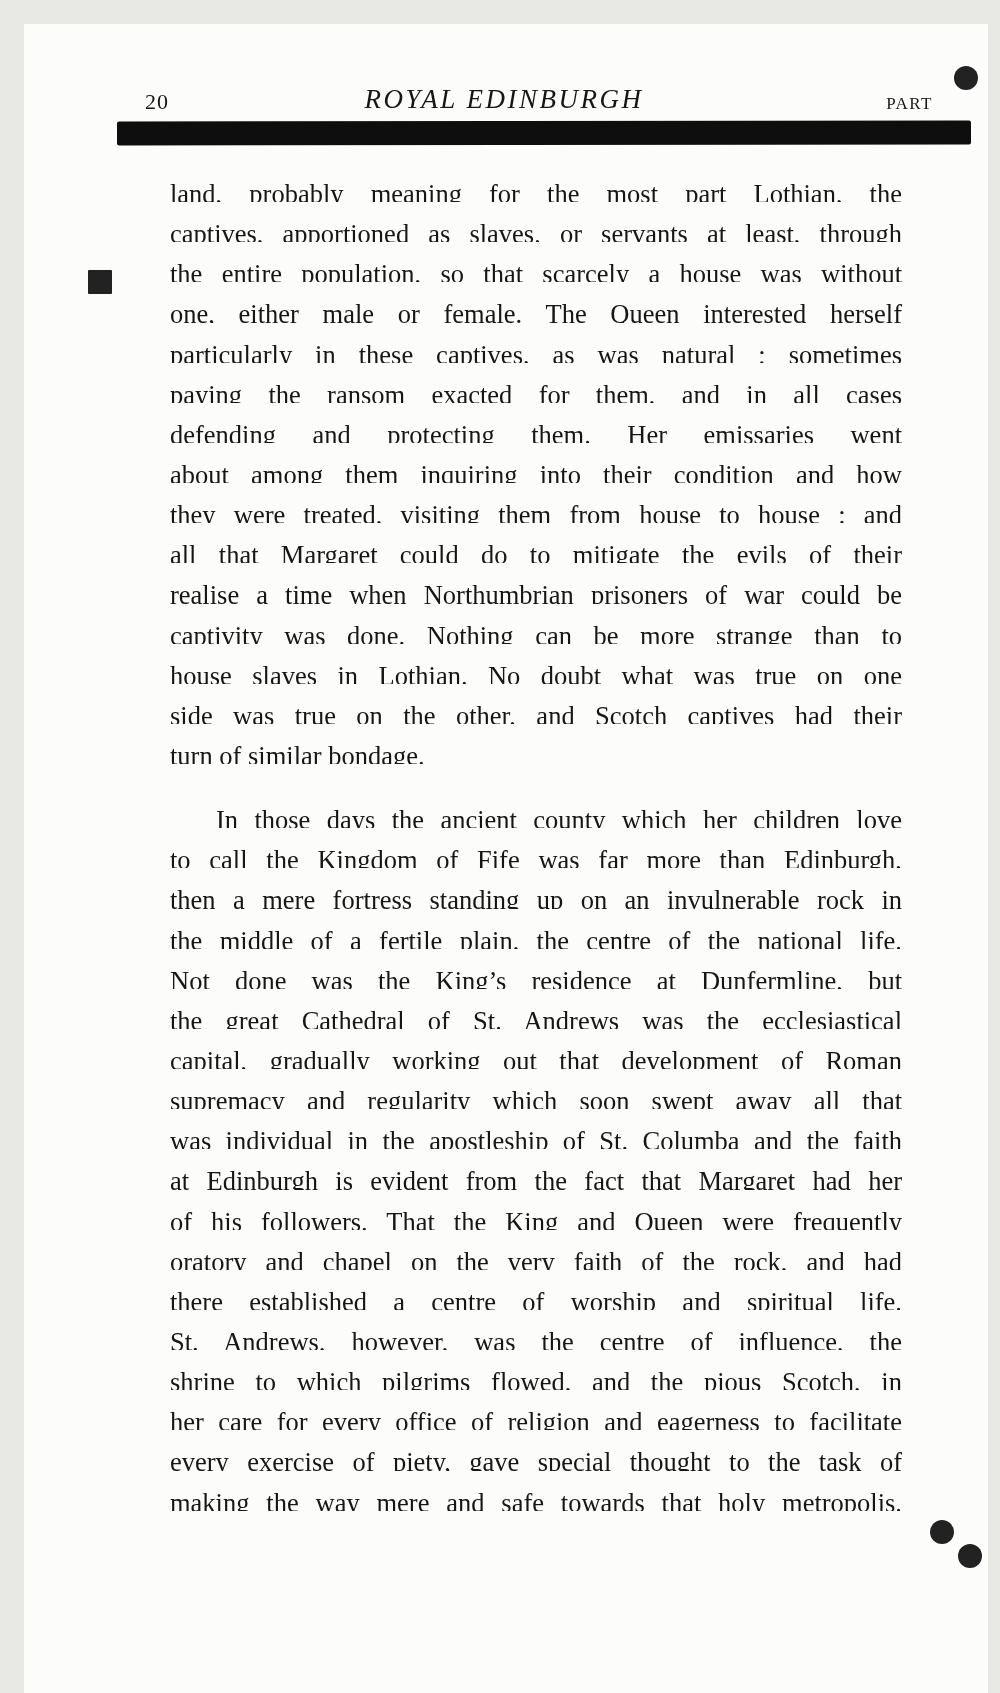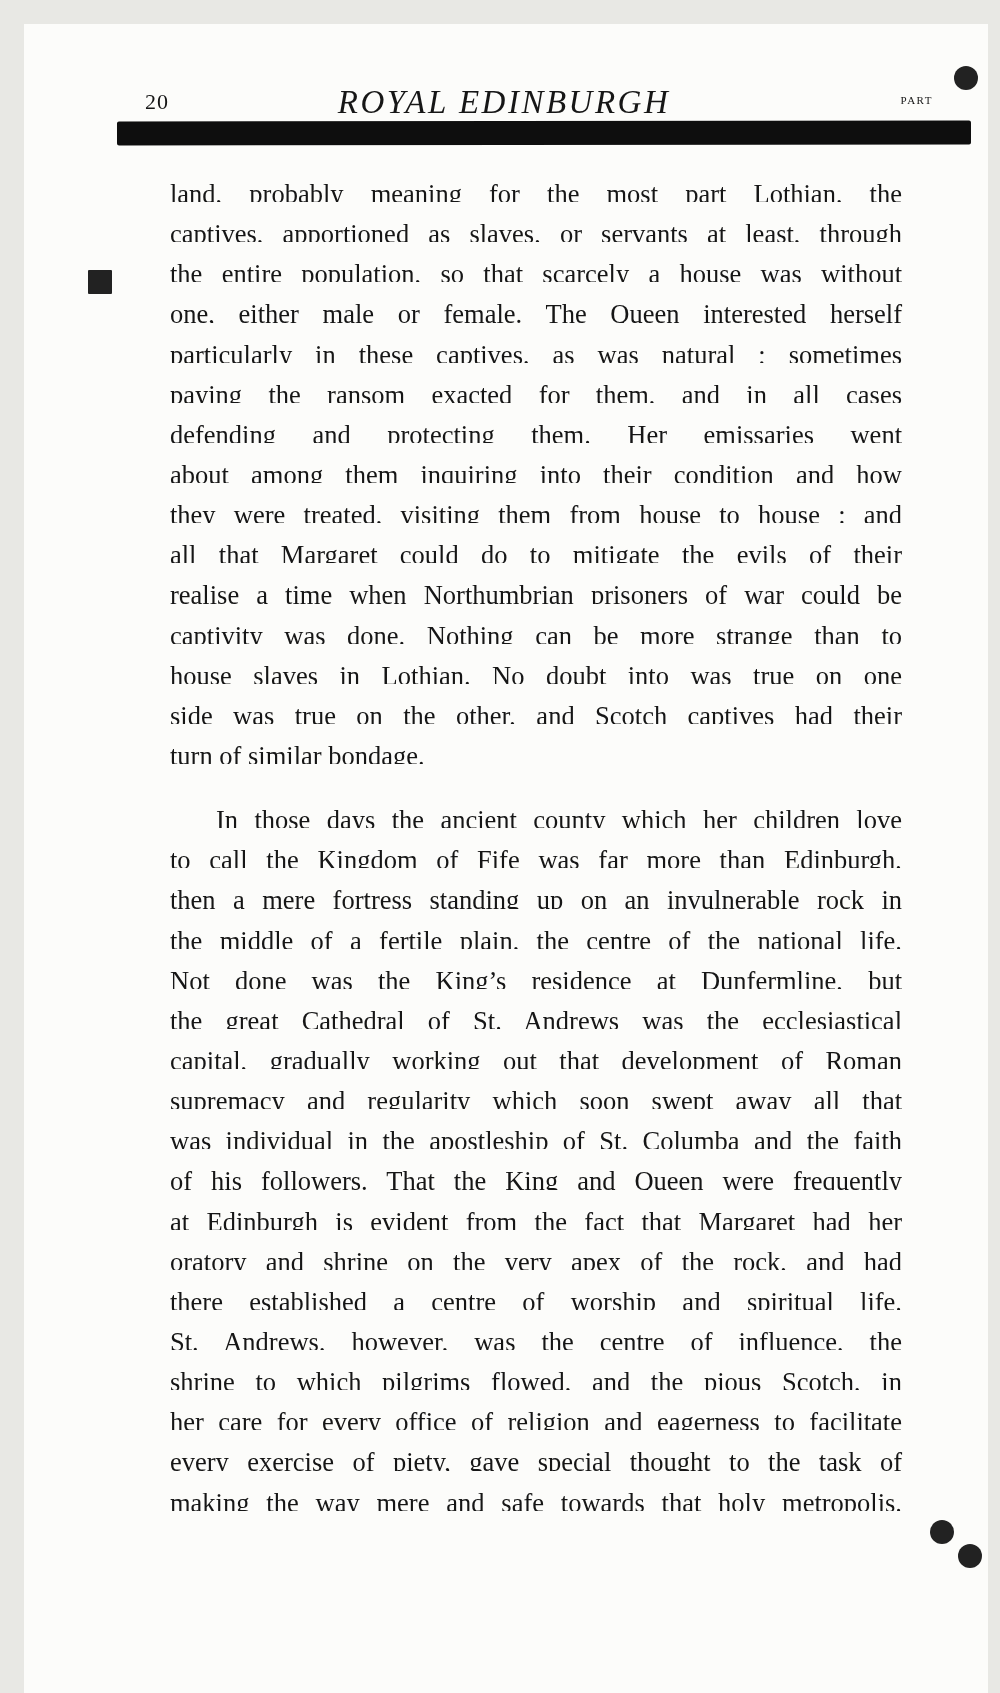--- a/index.html
+++ b/index.html
@@ -22,29 +22,29 @@
     font-size: 22px;
     letter-spacing: 1px;
   }
   .running-title {
     position: absolute;
     left: 200px;
     top: 48px;
     width: 560px;
     text-align: center;
     font-style: italic;
-    font-size: 33px;
+    font-size: 27px;
     letter-spacing: 2.5px;
     white-space: nowrap;
   }
   .section-label {
     position: absolute;
     right: 79px;
     top: 58px;
-    font-size: 11px;
+    font-size: 17px;
     letter-spacing: 1.5px;
     margin-left: 32px;
   }
   .header-rule {
     position: absolute;
     left: 93px;
     top: 97px;
     width: 854px;
     height: 4px;
     background: #0e0e0e;
@@ -128,37 +128,37 @@
         <div class="line">the entire population, so that scarcely a house was without</div>
         <div class="line">one, either male or female. The Queen interested herself</div>
         <div class="line">particularly in these captives, as was natural ; sometimes</div>
         <div class="line">paying the ransom exacted for them, and in all cases</div>
         <div class="line">defending and protecting them. Her emissaries went</div>
         <div class="line">about among them inquiring into their condition and how</div>
         <div class="line">they were treated, visiting them from house to house : and</div>
         <div class="line">all that Margaret could do to mitigate the evils of their</div>
         <div class="line">realise a time when Northumbrian prisoners of war could be</div>
         <div class="line">captivity was done. Nothing can be more strange than to</div>
-        <div class="line">house slaves in Lothian. No doubt into was true on one</div>
+        <div class="line">house slaves in Lothian. No doubt what was true on one</div>
         <div class="line">side was true on the other, and Scotch captives had their</div>
         <div class="line no-justify-last">turn of similar bondage.</div>
       </div>
     <div>
         <div class="line indent">In those days the ancient county which her children love</div>
         <div class="line">to call the Kingdom of Fife was far more than Edinburgh,</div>
         <div class="line">then a mere fortress standing up on an invulnerable rock in</div>
         <div class="line">the middle of a fertile plain, the centre of the national life.</div>
         <div class="line">Not done was the King’s residence at Dunfermline, but</div>
         <div class="line">the great Cathedral of St. Andrews was the ecclesiastical</div>
         <div class="line">capital, gradually working out that development of Roman</div>
         <div class="line">supremacy and regularity which soon swept away all that</div>
         <div class="line">was individual in the apostleship of St. Columba and the faith</div>
+        <div class="line">at Edinburgh is evident from the fact that Margaret had her</div>
         <div class="line">of his followers. That the King and Queen were frequently</div>
-        <div class="line">at Edinburgh is evident from the fact that Margaret had her</div>
-        <div class="line">oratory and shrine on the very apex of the rock, and had</div>
+        <div class="line">oratory and chapel on the very faith of the rock, and had</div>
         <div class="line">there established a centre of worship and spiritual life.</div>
         <div class="line">St. Andrews, however, was the centre of influence, the</div>
         <div class="line">shrine to which pilgrims flowed, and the pious Scotch, in</div>
         <div class="line">her care for every office of religion and eagerness to facilitate</div>
         <div class="line">every exercise of piety, gave special thought to the task of</div>
         <div class="line">making the way mere and safe towards that holy metropolis.</div>
       </div>
   </div>
 
   <div class="bottom-bar"></div>

